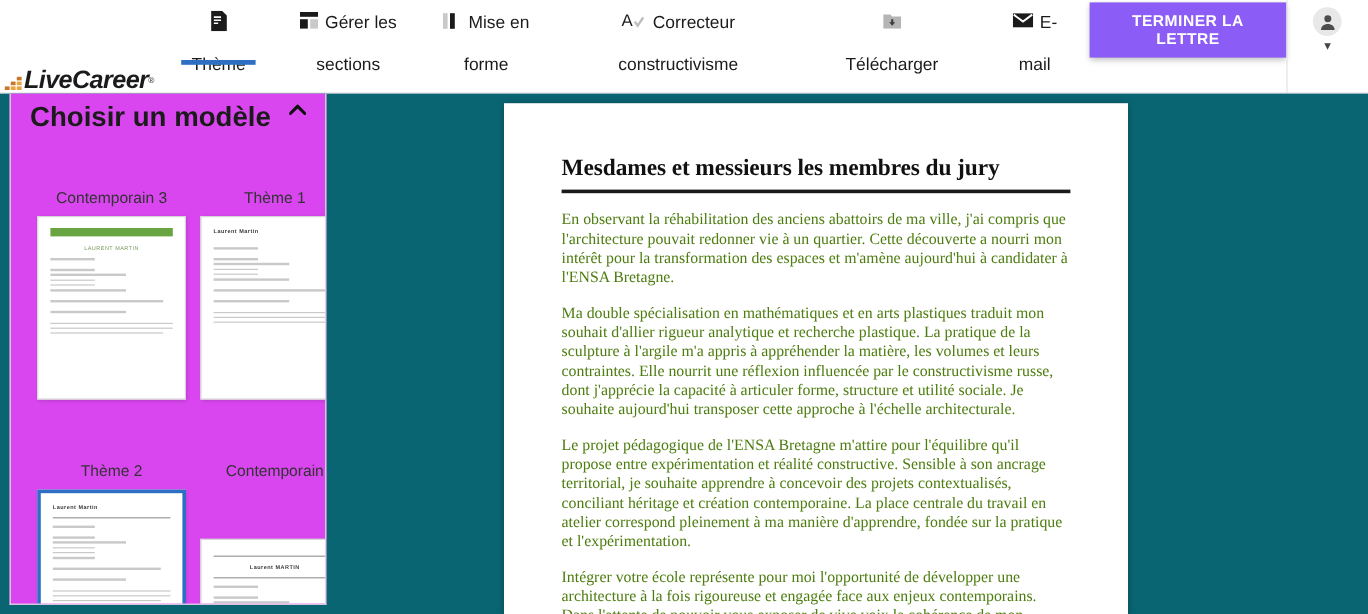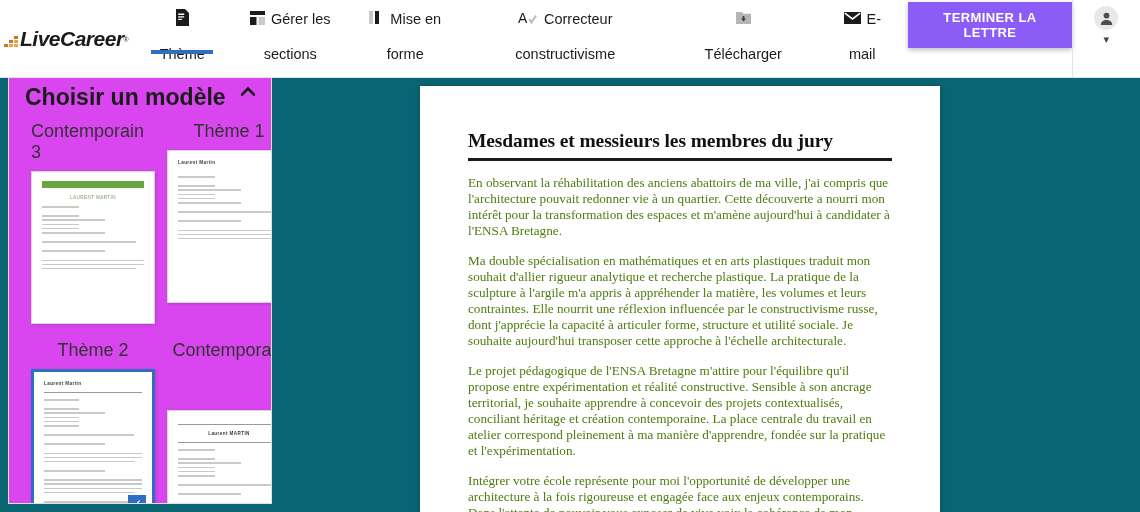--- a/index.html
+++ b/index.html
@@ -15,20 +15,21 @@
     position: absolute; top: 0; left: 0;
     width: 1140px; height: 78px;
     background: #ffffff;
     border-bottom: 1px solid #e3e3e3;
     display: flex; align-items: flex-start;
   }
   .logo-wrap {
     width: 140px; height: 78px;
     display: flex; align-items: center; justify-content: flex-start;
     padding-left: 4px;
+    margin-top: 28px;
   }
   .logo {
     display: flex; align-items: center;
     font-size: 21px; font-weight: bold; font-style: italic;
     letter-spacing: -0.5px; color: #1b1b1b;
   }
   .logo-dots {
     display: grid;
     grid-template-columns: repeat(3, 4px);
     grid-template-rows: repeat(3, 3px);
@@ -119,21 +120,21 @@
     display: flex; align-items: center; justify-content: center;
     cursor: pointer; color: #111; font-size: 15px; font-weight: bold;
   }
   .grid {
     display: grid;
     grid-template-columns: 1fr 1fr;
     row-gap: 0px; column-gap: 12px;
     padding: 10px 20px 0 22px;
   }
   .cell { display: flex; flex-direction: column; align-items: center; }
-  .cell-label { font-size: 18px; color: #333; margin-bottom: 8px; }
+  .cell-label { font-size: 13px; color: #333; margin-bottom: 8px; margin-top: 36px; }
   .thumb {
     width: 124px; height: 153px;
     background: #ffffff;
     border: 1px solid #d6d6d6;
     box-shadow: 1px 1px 3px rgba(0,0,0,0.16);
     position: relative; overflow: hidden;
     cursor: pointer;
   }
   .thumb.selected { border: 3px solid #2e6fc4; }
   .tick {

